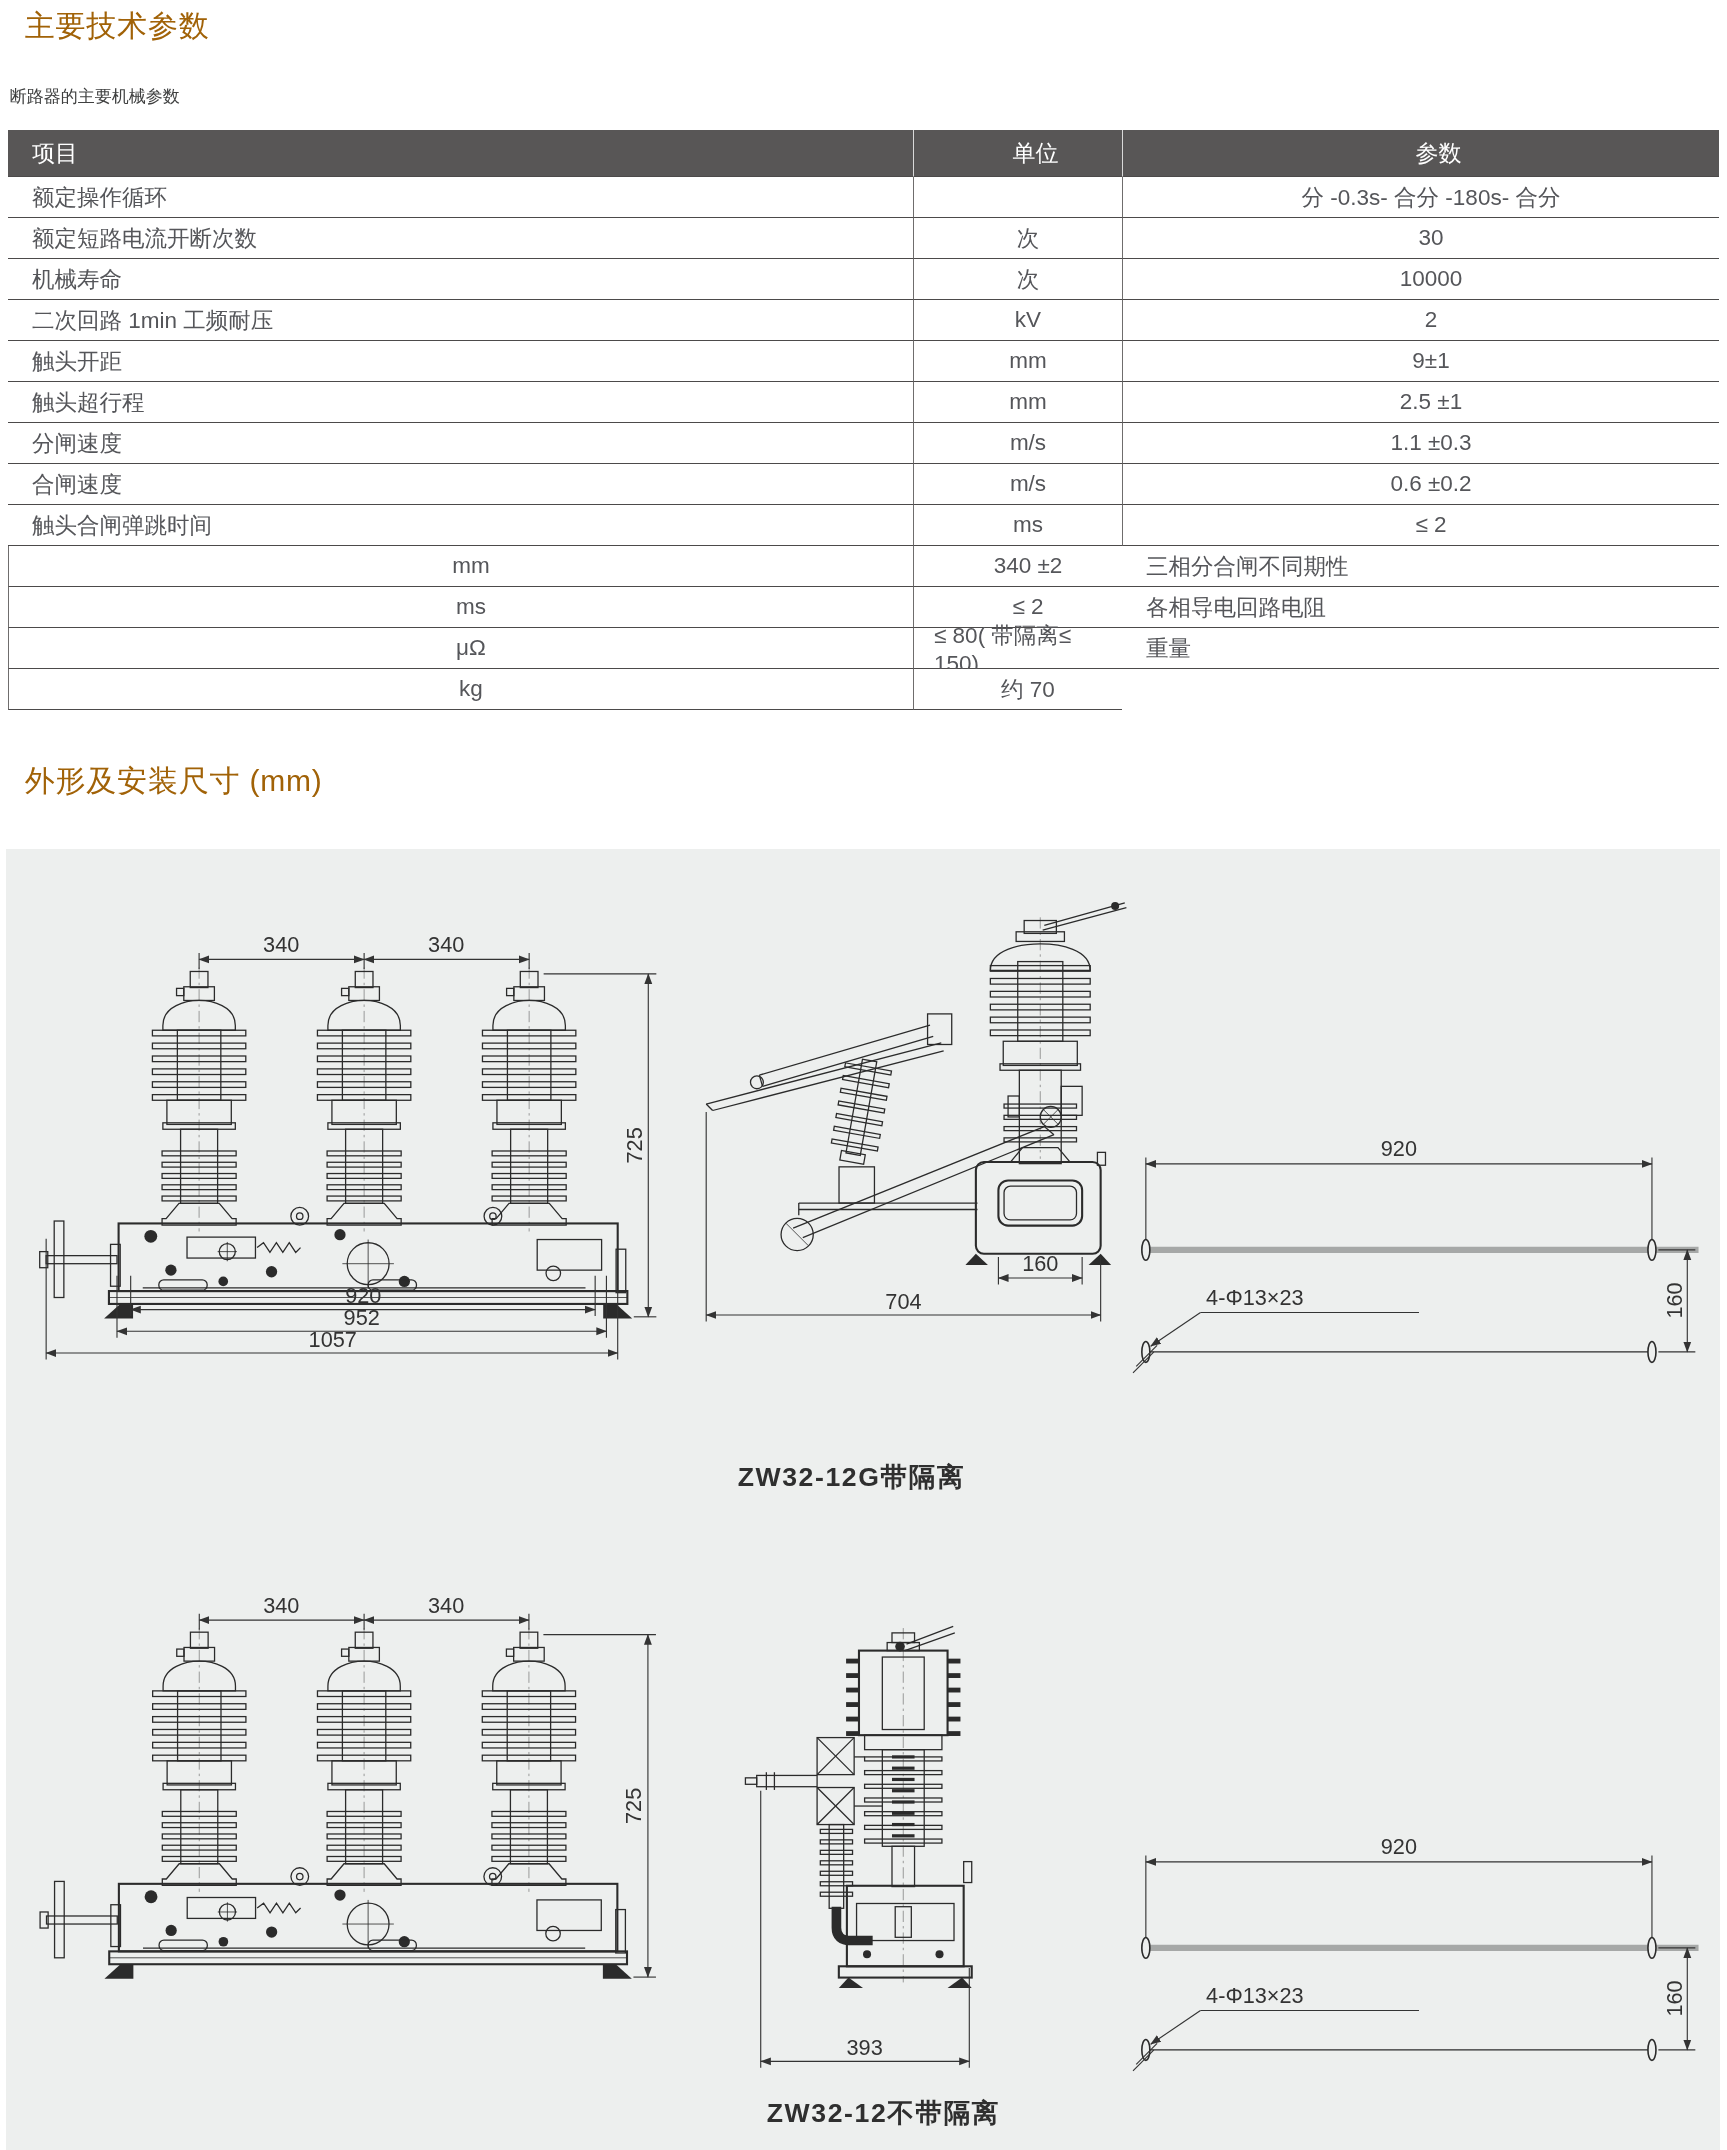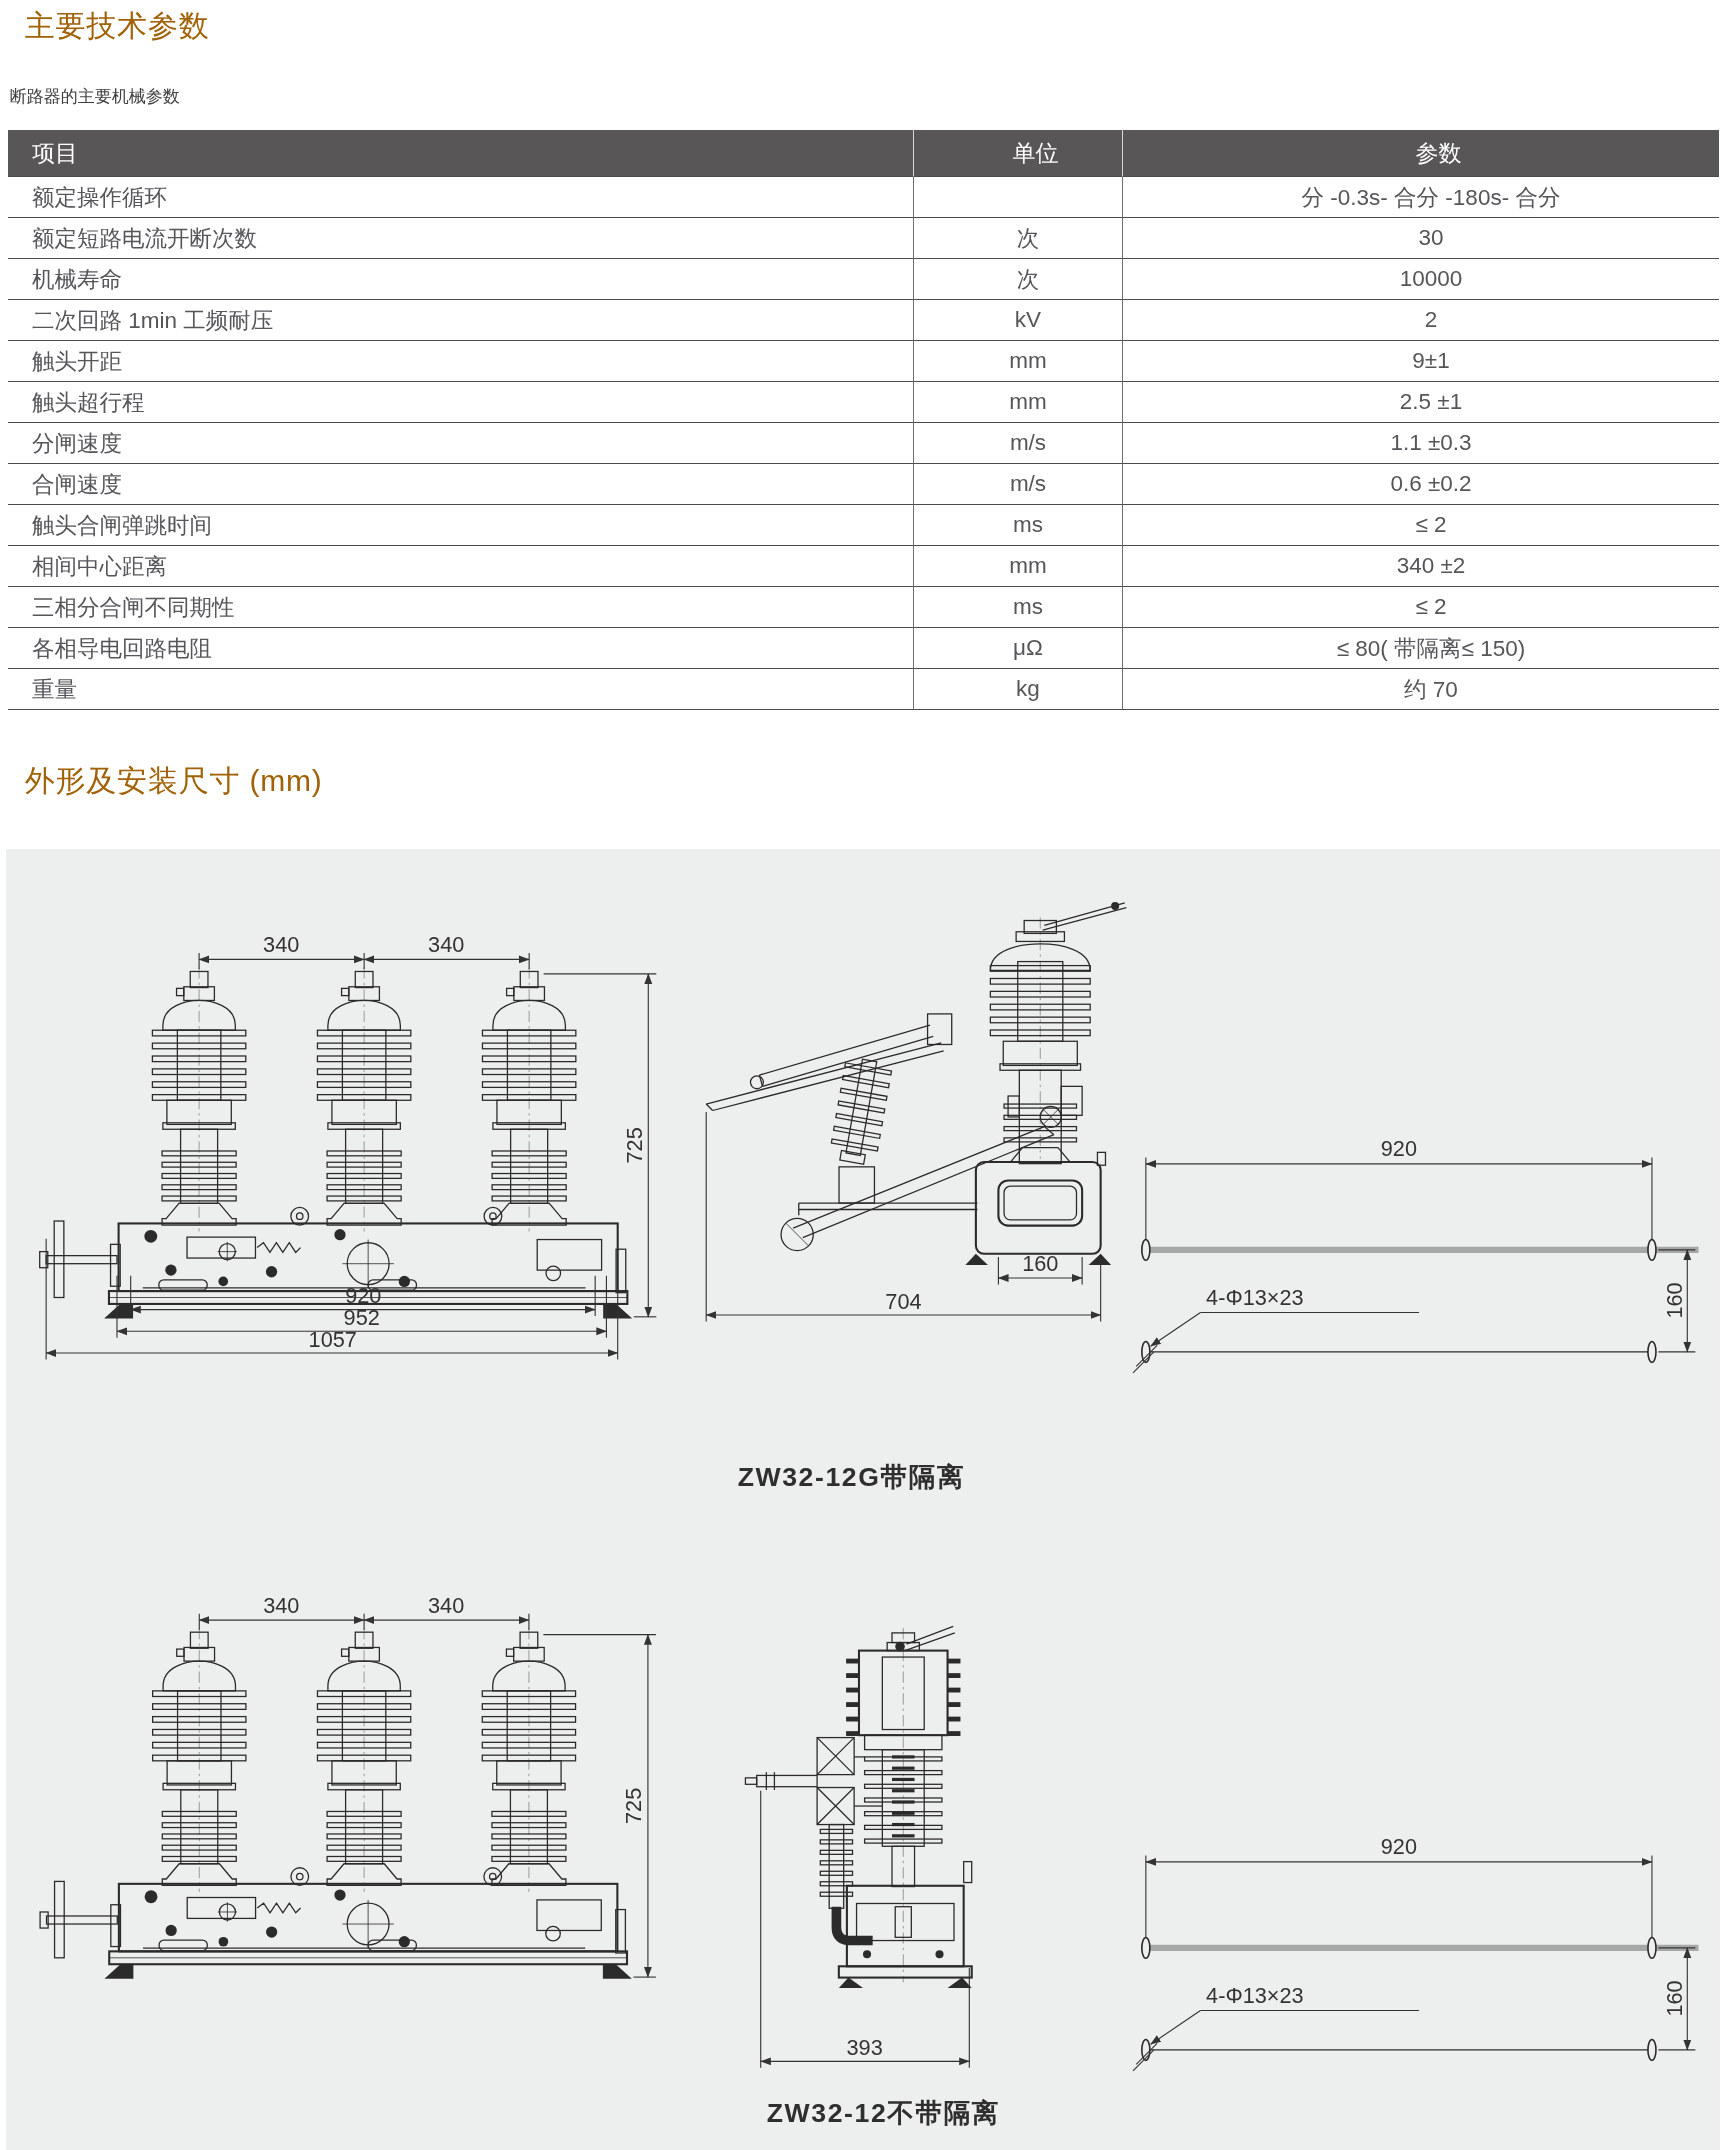--- a/index.html
+++ b/index.html
@@ -73,21 +73,20 @@
   <div class="c p">1.1 ±0.3</div>
 
   <div class="c item">合闸速度</div>
   <div class="c u">m/s</div>
   <div class="c p">0.6 ±0.2</div>
 
   <div class="c item">触头合闸弹跳时间</div>
   <div class="c u">ms</div>
   <div class="c p">≤ 2</div>
 
-  <div class="c item">相间中心距离</div>
   <div class="c u">mm</div>
   <div class="c p">340 ±2</div>
 
   <div class="c item">三相分合闸不同期性</div>
   <div class="c u">ms</div>
   <div class="c p">≤ 2</div>
 
   <div class="c item">各相导电回路电阻</div>
   <div class="c u">μΩ</div>
   <div class="c p">≤ 80( 带隔离≤ 150)</div>

